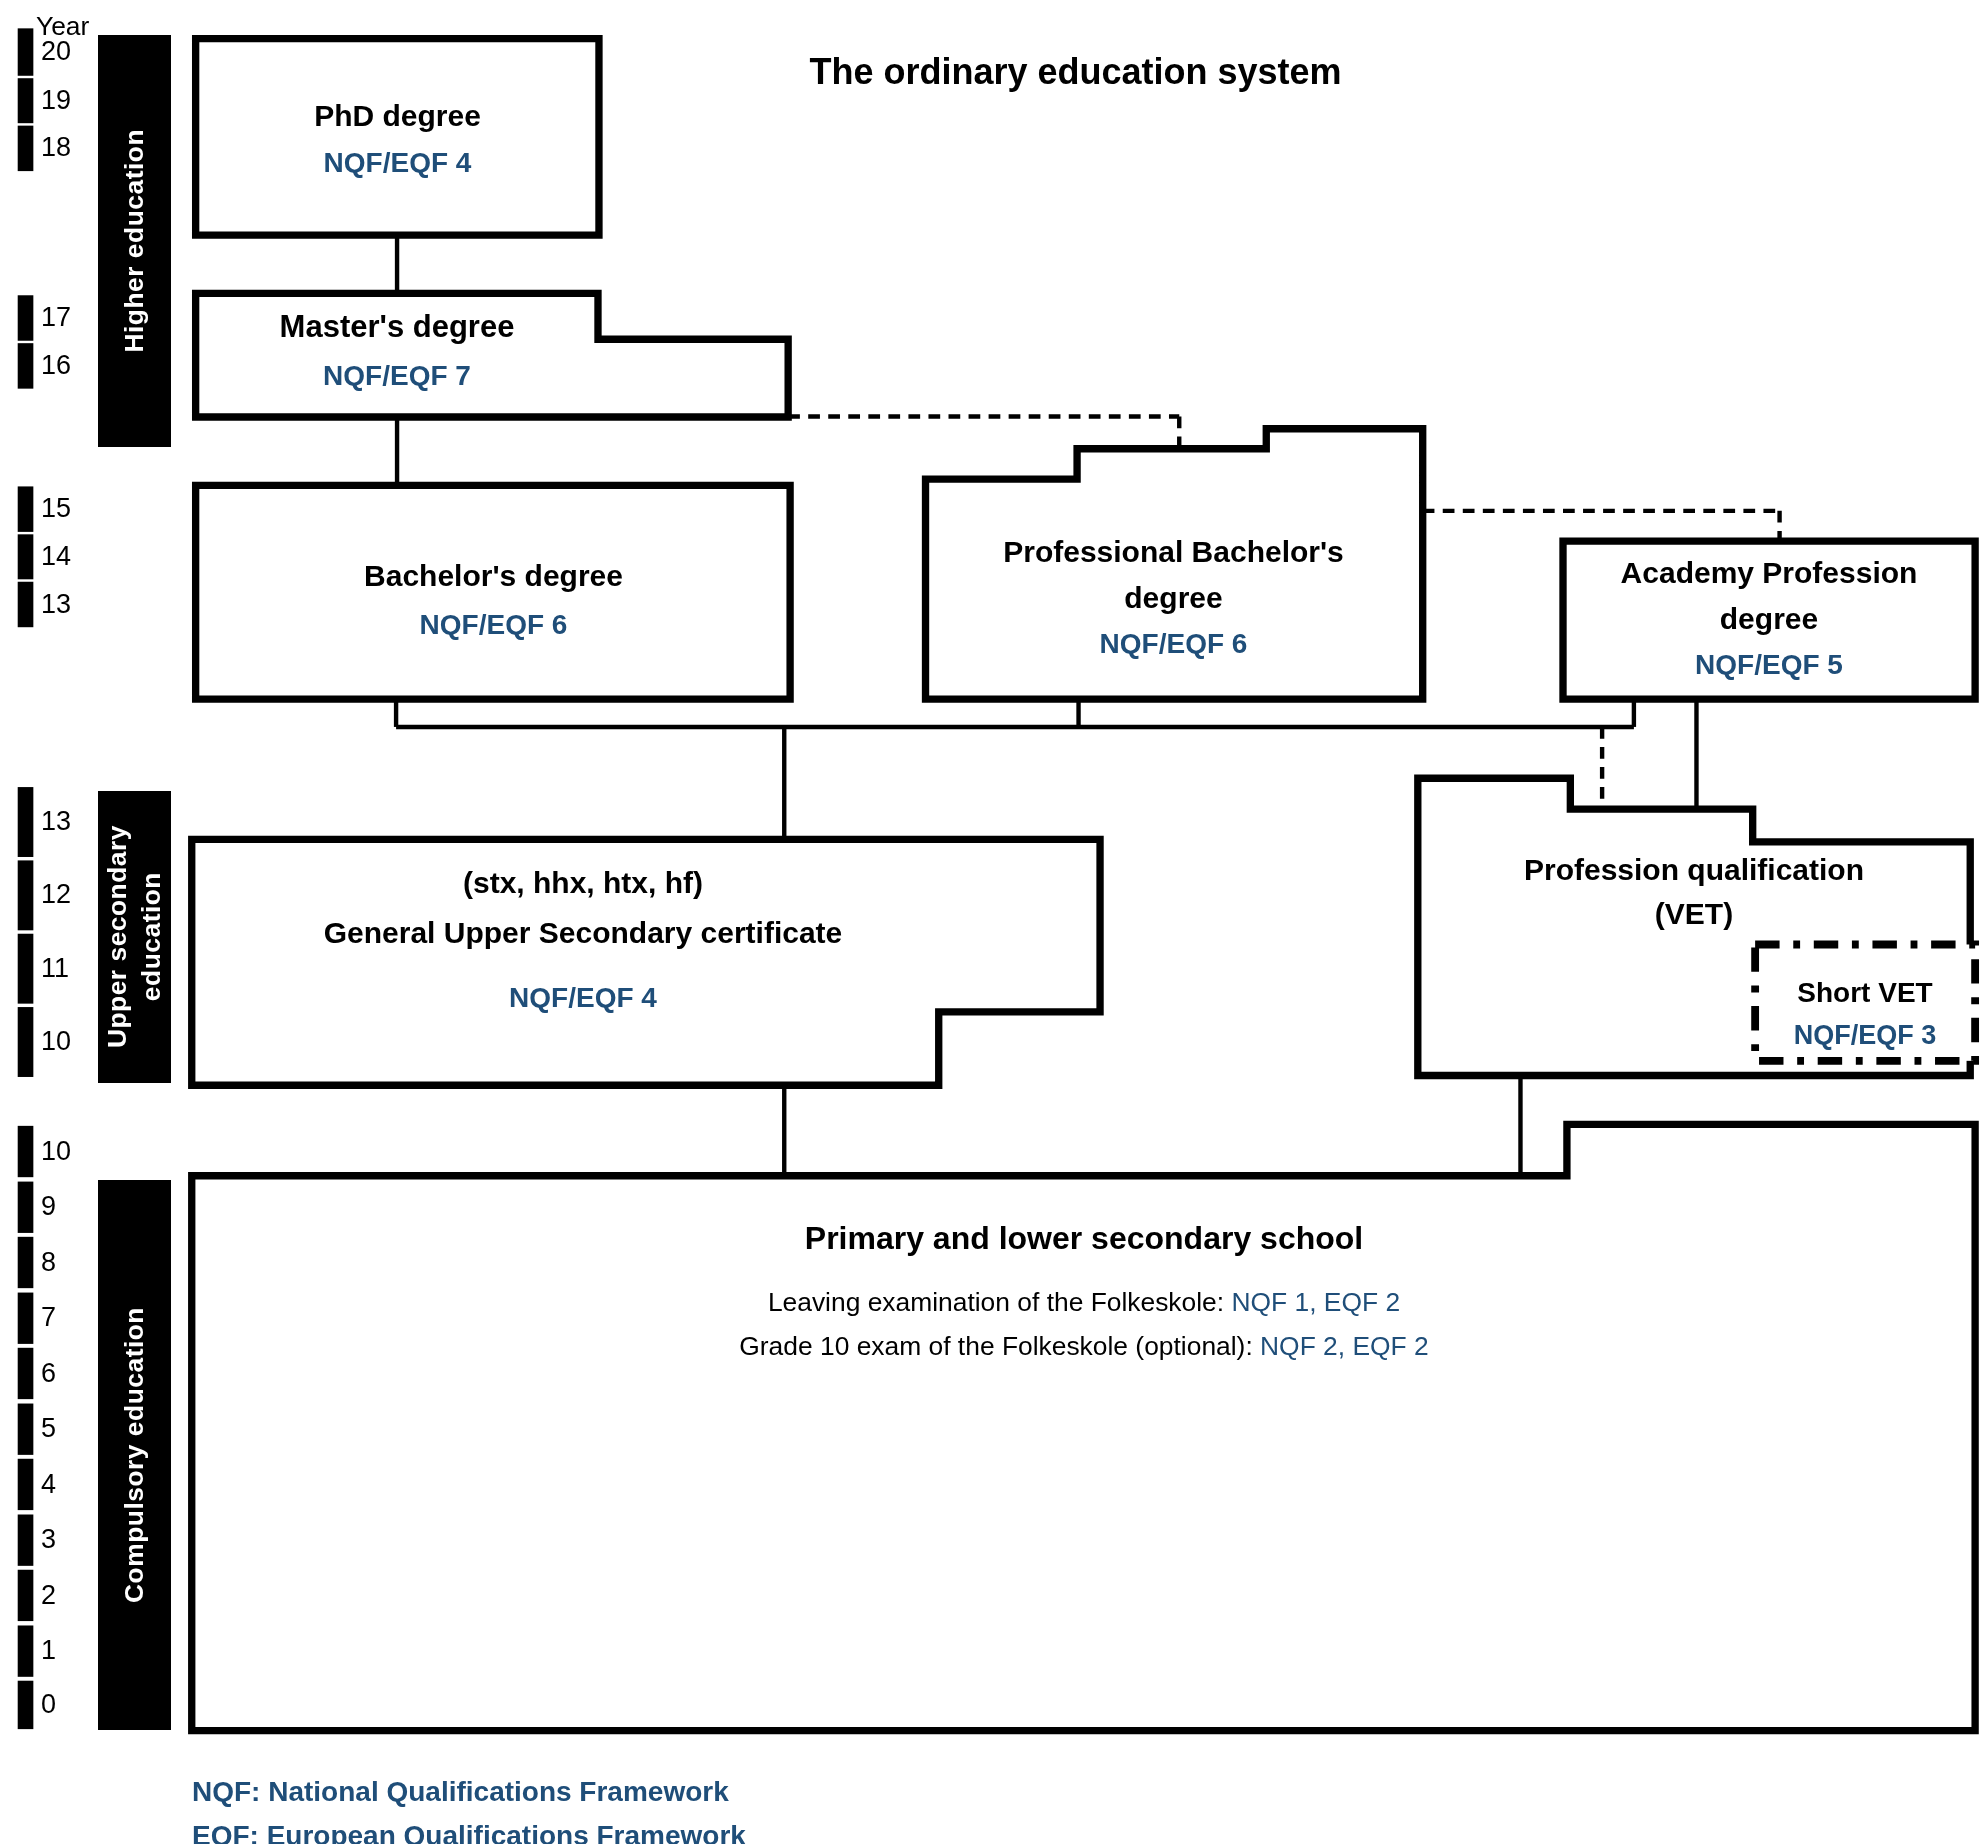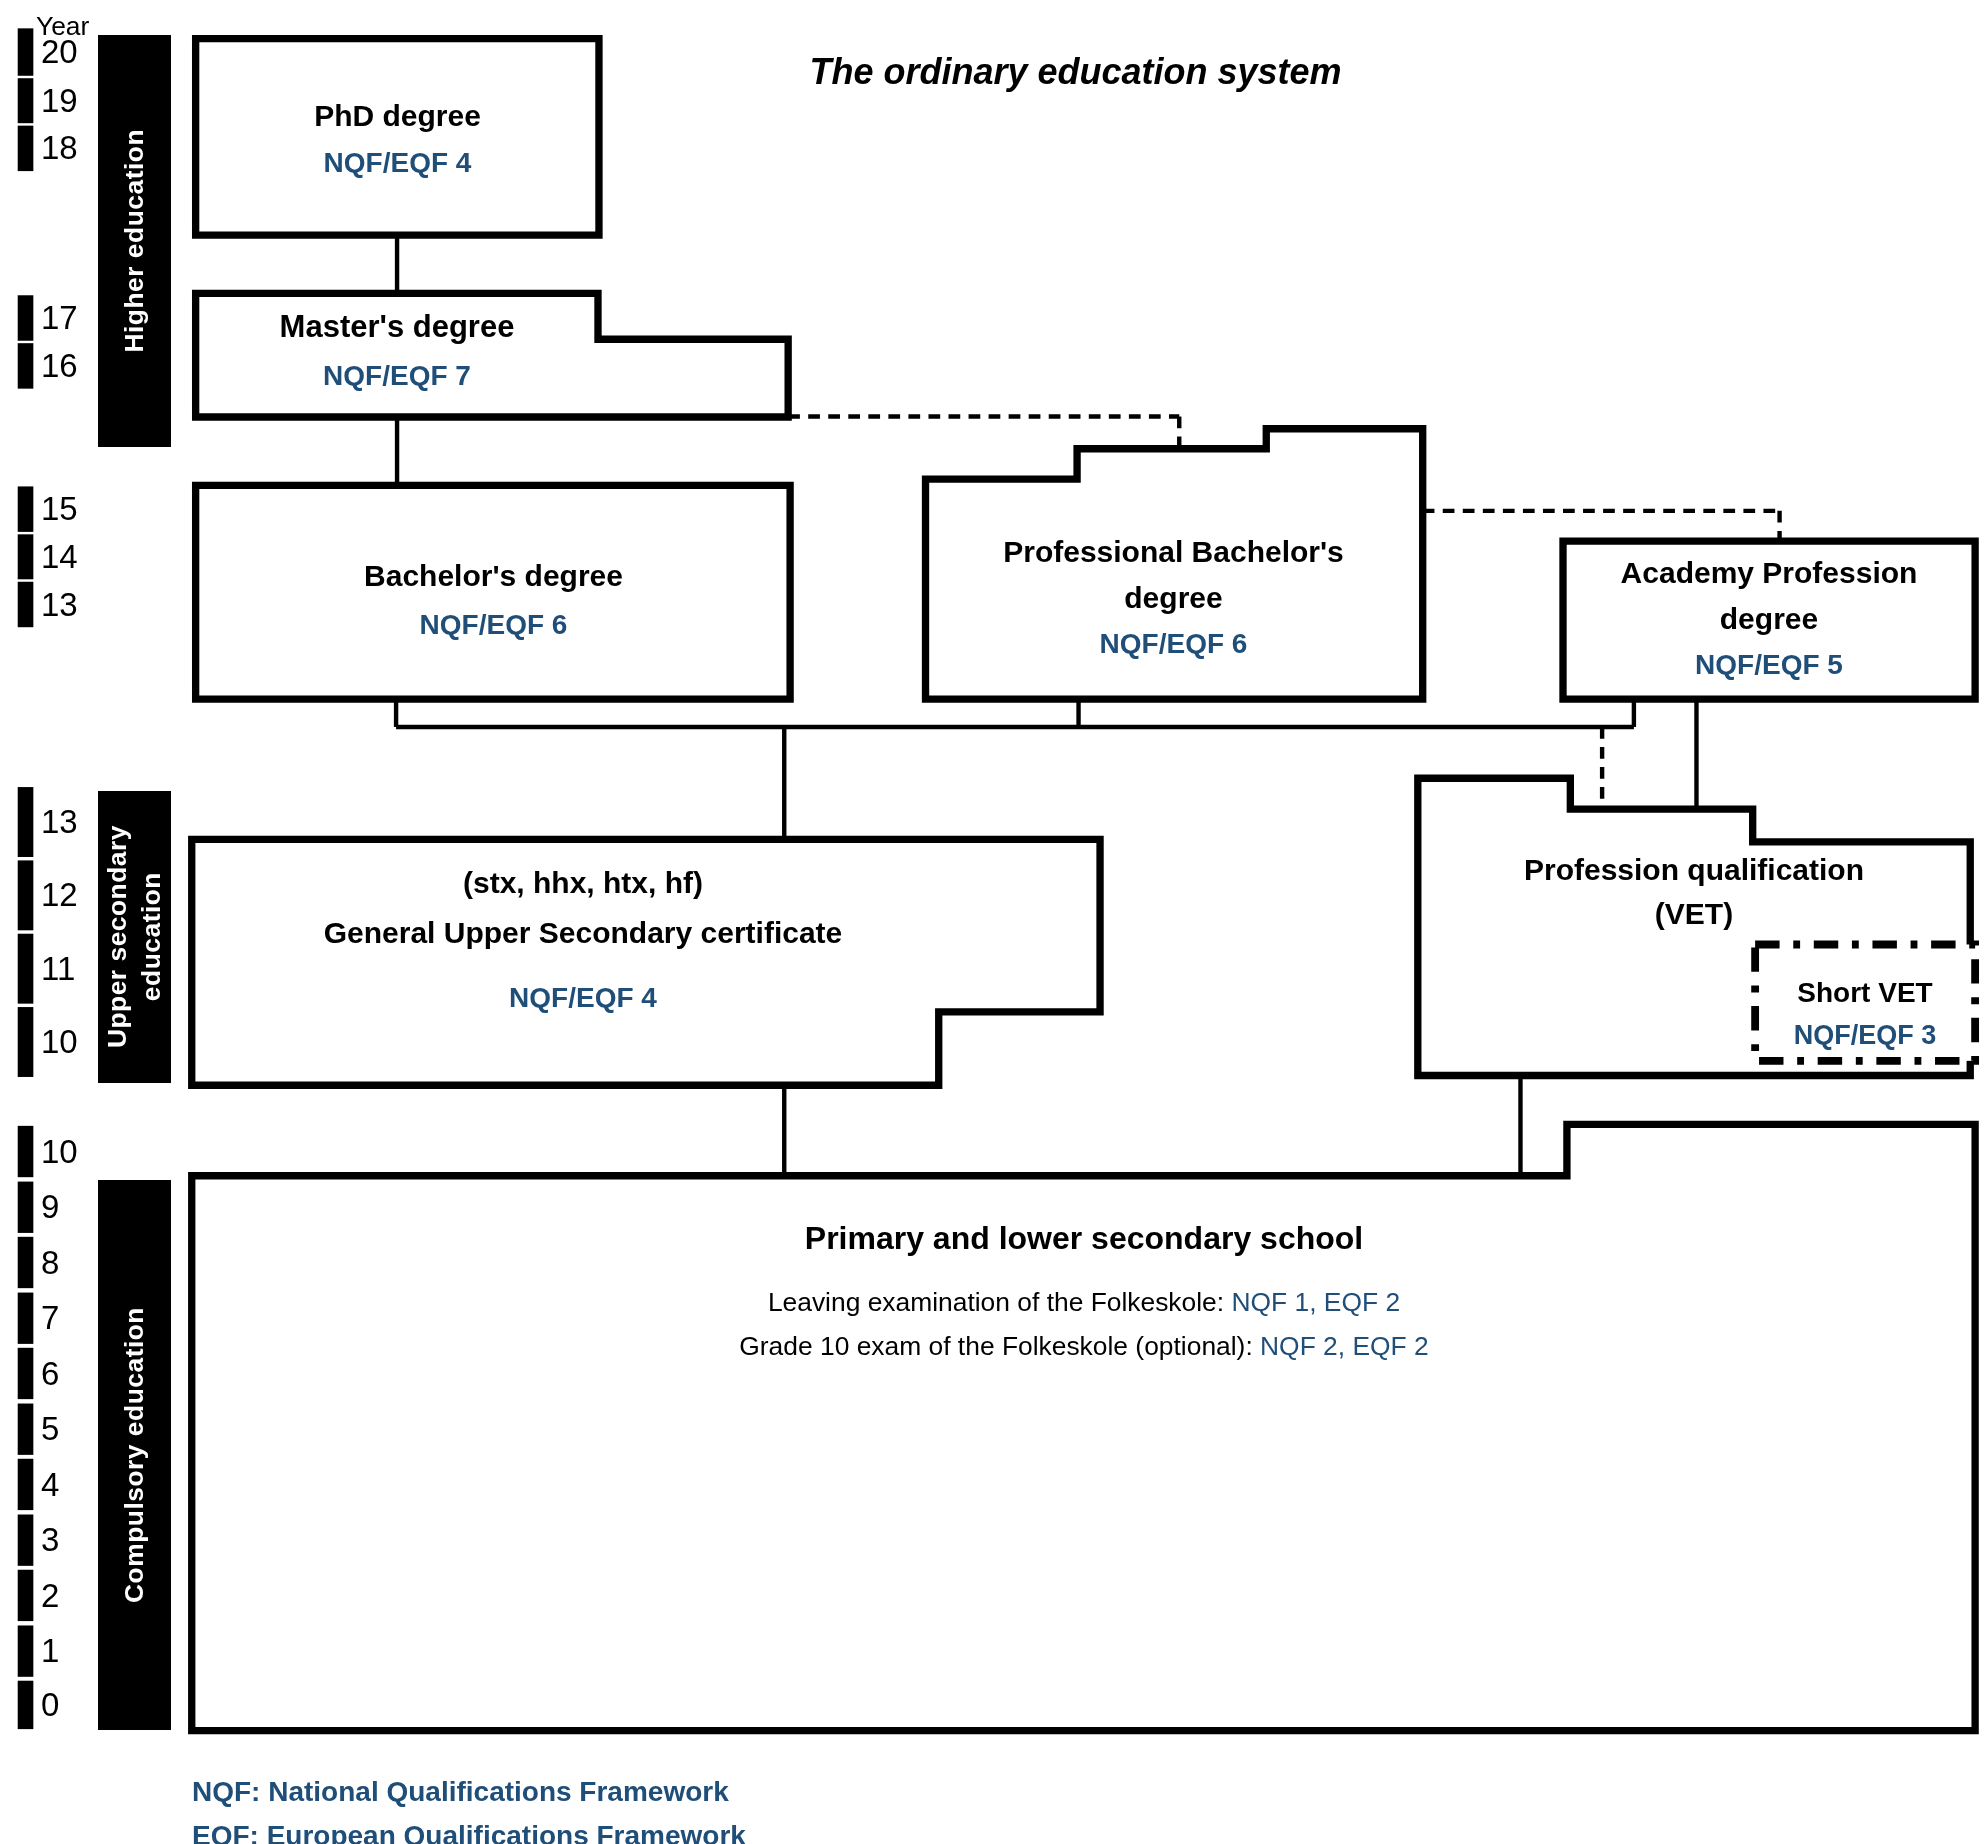--- a/index.html
+++ b/index.html
@@ -2,24 +2,24 @@
 <html style="font-size:7.8px"><head>
 <meta charset="utf-8">
 <style>
   html,body{margin:0;padding:0;background:#ffffff;}
   #canvas{position:relative;width:1985px;height:1844px;background:#ffffff;overflow:hidden;
           font-family:"Liberation Sans","DejaVu Sans",sans-serif;}
   svg.layer{position:absolute;left:0;top:0;}
   .txt{position:absolute;font-weight:bold;color:#000;}
   .center{text-align:center;}
   .navy{color:#1F4E79;}
-  .page-title{left:709px;top:53px;width:733px;font-size:36px;line-height:38px;font-style:italic;}
+  .page-title{left:709px;top:53px;width:733px;font-size:36px;line-height:38px;}
   .box-text span{display:block;}
   .year-label{left:36px;top:10.8px;font-size:26.4px;font-weight:normal;}
-  .tick-label{left:41px;height:27px;font-size:33px;font-weight:normal;line-height:27px;}
+  .tick-label{left:41px;height:27px;font-size:27px;font-weight:normal;line-height:27px;}
   .vbar{position:absolute;left:98px;width:73px;background:#000;display:flex;
         align-items:center;justify-content:center;gap:2.9px;}
   .vbar span{writing-mode:vertical-rl;transform:rotate(180deg);color:#fff;
              font-weight:bold;font-size:26.4px;letter-spacing:0.5px;}
   .exam-line{font-size:26.4px;line-height:44px;font-weight:normal;}
   .footer-line{display:block;}
 </style>
 </head>
 <body>
 

